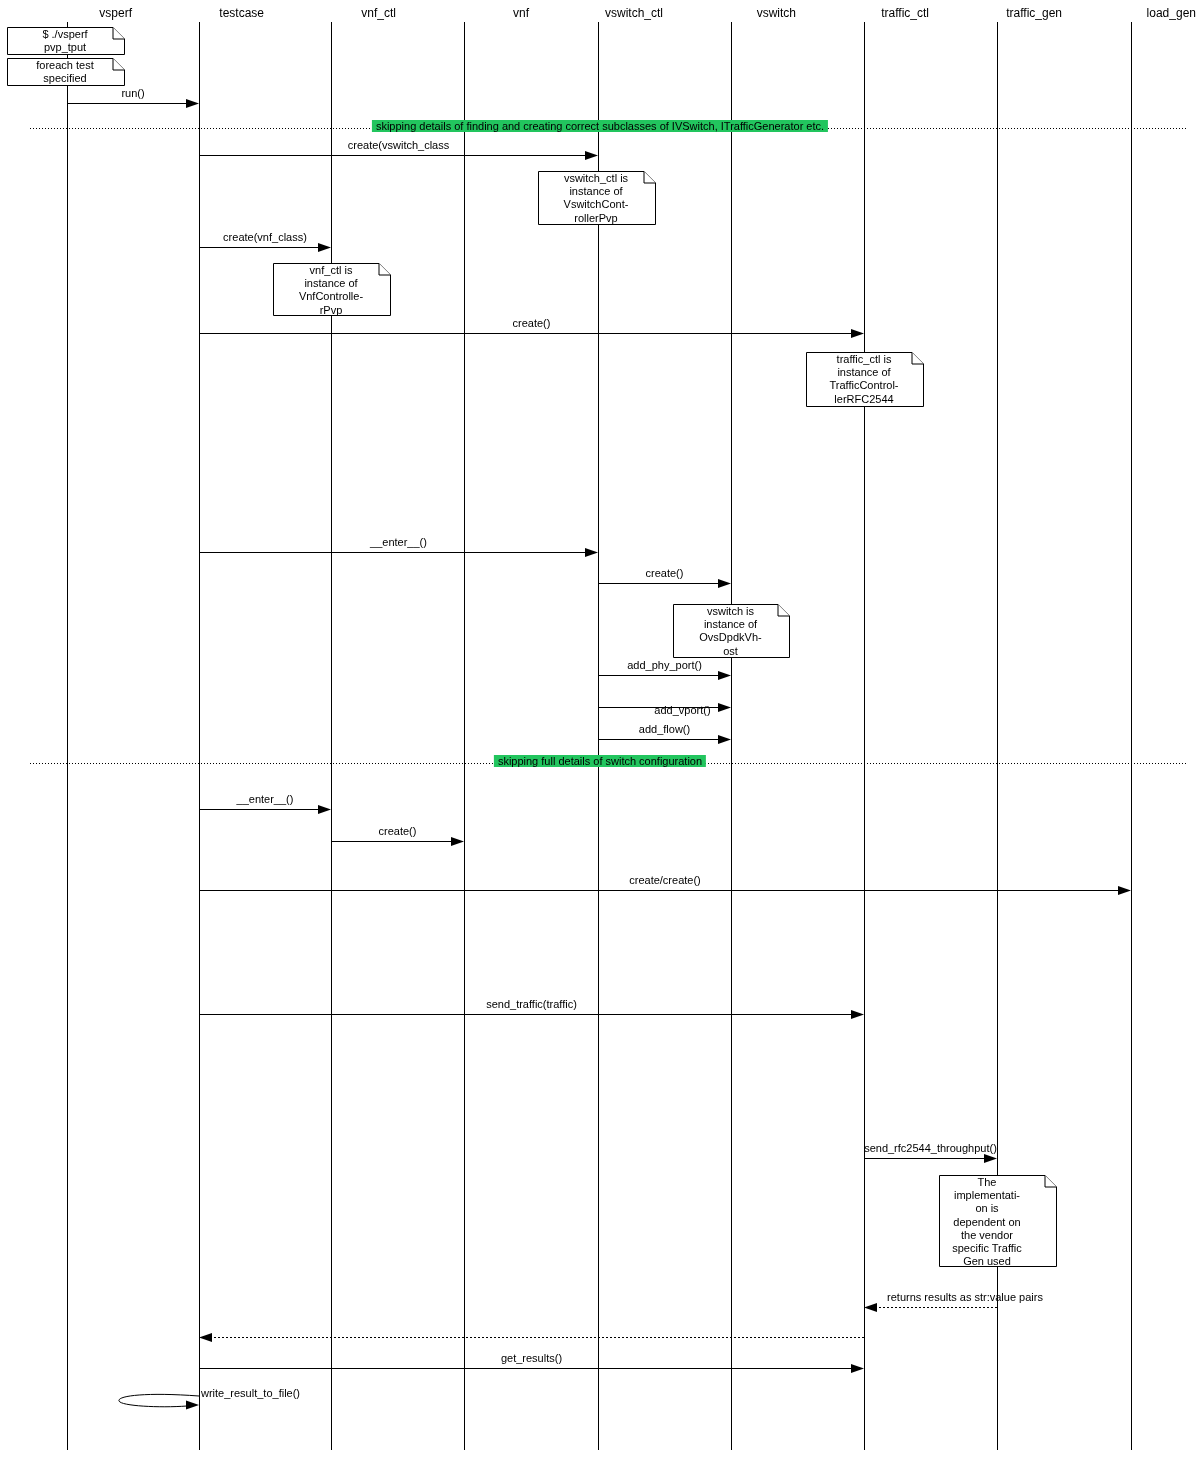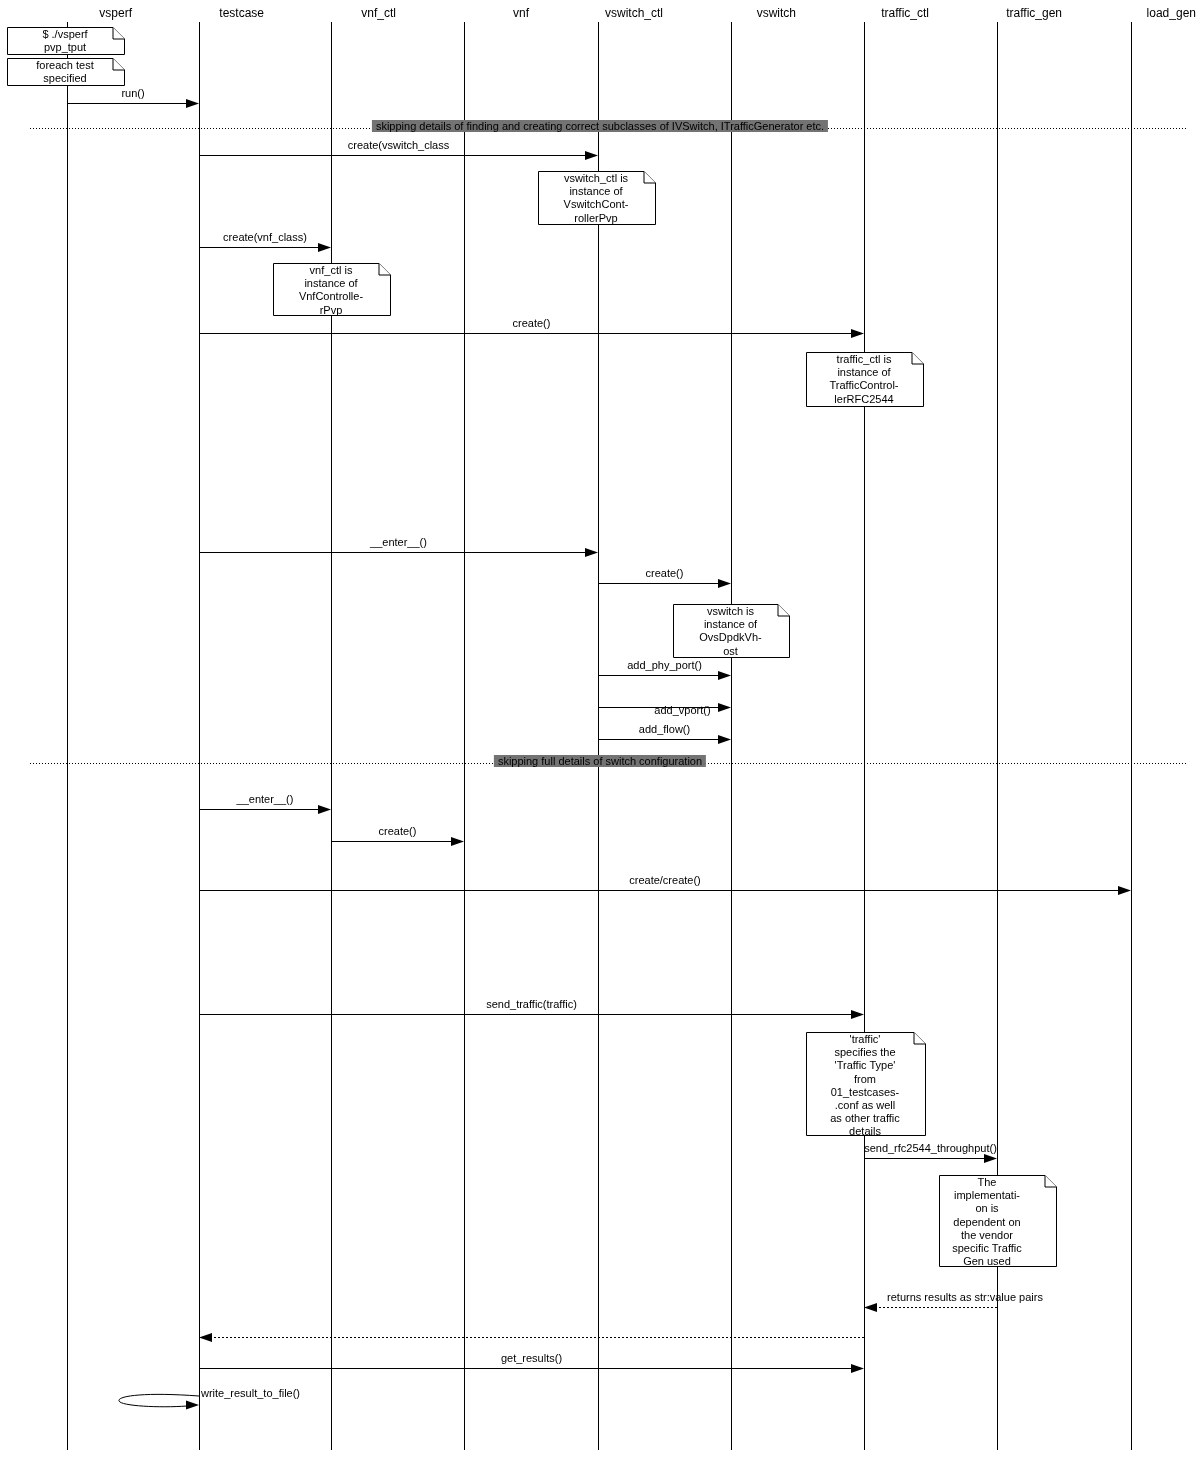--- a/index.html
+++ b/index.html
@@ -14,21 +14,21 @@
   .note-text{
     position:absolute;left:1px;right:3px;top:1px;
     font-size:11px;line-height:13.2px;text-align:center;white-space:pre-line;
   }
   .msg-label{
     position:absolute;transform:translateX(-50%);
     font-size:11px;white-space:nowrap;
   }
   .div-label{
     position:absolute;transform:translateX(-50%);
-    font-size:11px;white-space:nowrap;background:#737373;padding:0 4px;
+    font-size:11px;white-space:nowrap;background:#22c55e;padding:0 4px;
   }
   .self-label{position:absolute;font-size:11px;white-space:nowrap;}
 </style>
 </head>
 <body>
 
 <div id="stage">
     <div class="ll-label" style="left: 2px; top: 6px;">vsperf</div>
     <div class="ll-line" style="left: 67px; top: 22px; height: 1428px;"></div>
     <div class="ll-label" style="left: 134px; top: 6px;">testcase</div>
@@ -136,34 +136,20 @@
     <div class="note" style="left: 673px; top: 604px; width: 117px; height: 54px;">
       <svg width="118" height="55" class="layer">
         <path d="M0.5 0.5 H105 L116.5 12 V53.5 H0.5 Z" fill="#fff" stroke="#000" stroke-width="1"></path>
         <path d="M105 0.5 V12 H116.5" fill="#fff" stroke="#000" stroke-width="1"></path>
       </svg>
       <div class="note-text">vswitch is
 instance of
 OvsDpdkVh-
 ost</div>
     </div>
-    <div class="note" style="left: 806px; top: 1032px; width: 120px; height: 104px;">
-      <svg width="121" height="105" class="layer">
-        <path d="M0.5 0.5 H108 L119.5 12 V103.5 H0.5 Z" fill="#fff" stroke="#000" stroke-width="1"></path>
-        <path d="M108 0.5 V12 H119.5" fill="#fff" stroke="#000" stroke-width="1"></path>
-      </svg>
-      <div class="note-text">'traffic'
-specifies the
-'Traffic Type'
-from
-01_testcases-
-.conf as well
-as other traffic
-details</div>
-    </div>
     <div class="note" style="left: 939px; top: 1175px; width: 98px; height: 92px;">
       <svg width="119" height="93" class="layer">
         <path d="M0.5 0.5 H106 L117.5 12 V91.5 H0.5 Z" fill="#fff" stroke="#000" stroke-width="1"></path>
         <path d="M106 0.5 V12 H117.5" fill="#fff" stroke="#000" stroke-width="1"></path>
       </svg>
       <div class="note-text">The
 implementati-
 on is
 dependent on
 the vendor

